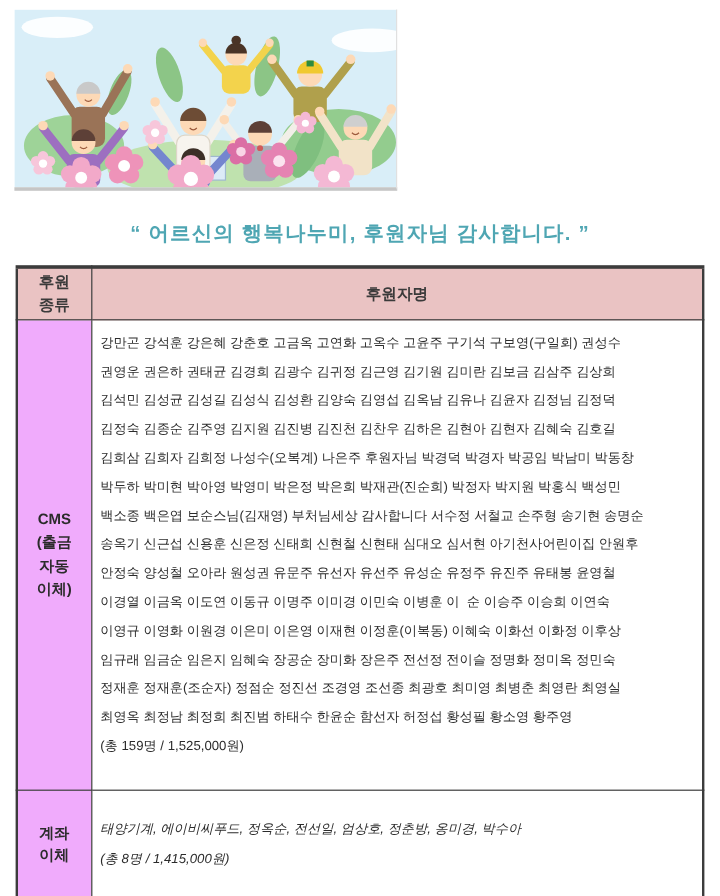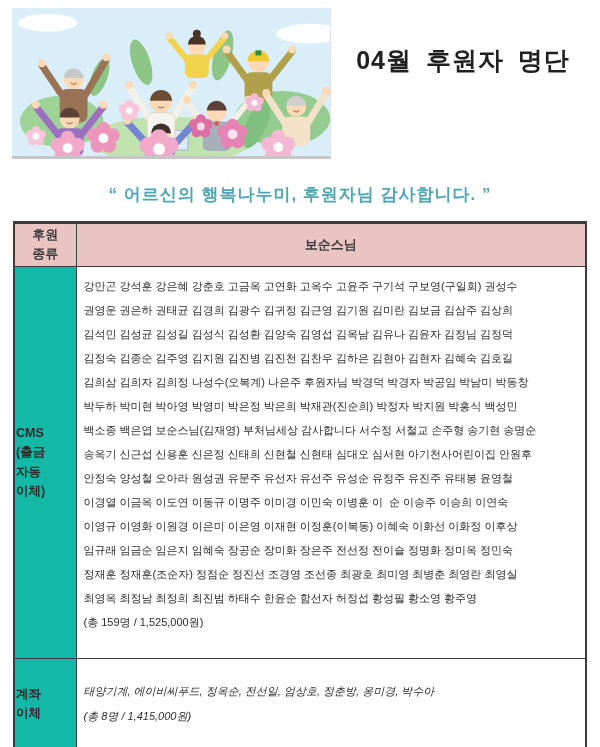--- a/index.html
+++ b/index.html
@@ -51,24 +51,24 @@
   }
   .col-type { width: 62px; }
   .donor-table thead th {
     height: 40px;
     background: #eac3c3;
     font-size: 13px; font-weight: 700; color: #3a3a3a;
     text-align: center; vertical-align: middle;
     line-height: 1.45;
   }
   .label-cell {
-    vertical-align: middle;
+    text-align: center; vertical-align: middle;
     font-size: 12.5px; font-weight: 700; color: #2b2b2b;
     line-height: 1.55;
-    background: #14b8a6;
+    background: #f0abfc;
   }
   .names-cell {
     vertical-align: top;
     padding: 7px 5px 0 7px;
     font-size: 11px; color: #2b2b2b;
   }
   .row-cms .names-cell { height: 384px; }
   .name-line { line-height: 24px; white-space: pre-wrap; }
   .row-transfer .names-cell { height: 90px; vertical-align: middle; padding-top: 0; }
   .transfer-line { line-height: 25px; white-space: pre-wrap; font-style: italic; }
@@ -206,37 +206,36 @@
     <use href="#flower" transform="translate(190,120) scale(0.7)" fill="#db6fa5"></use>
       <circle cx="190" cy="120" r="4" fill="#f9d5e6"></circle>
     <use href="#flower" transform="translate(244,96) scale(0.55)" fill="#f4b8d4"></use>
       <circle cx="244" cy="96" r="3" fill="#ffffff"></circle>
     <use href="#flower" transform="translate(24,130) scale(0.6)" fill="#f7c6da"></use>
       <circle cx="24" cy="130" r="3.5" fill="#ffffff"></circle>
   </svg>
 </div>
 
 <div class="title-block">
-  <div class="title-line2">04월 후원자 명단</div>
 </div>
 
 <div class="quote">“ 어르신의 행복나누미, 후원자님 감사합니다. ”</div>
 
 <table class="donor-table">
   <colgroup>
       <col class="col-type">
       <col>
     </colgroup>
   <thead>
     <tr>
       <th>
         <div>후원</div>
         <div>종류</div>
       </th>
-      <th>보순스님</th>
+      <th>후원자명</th>
     </tr>
   </thead>
   <tbody>
     <tr class="row-cms">
       <td class="label-cell">
         <div>CMS</div>
         <div>(출금</div>
         <div>자동</div>
         <div>이체)</div>
       </td>

